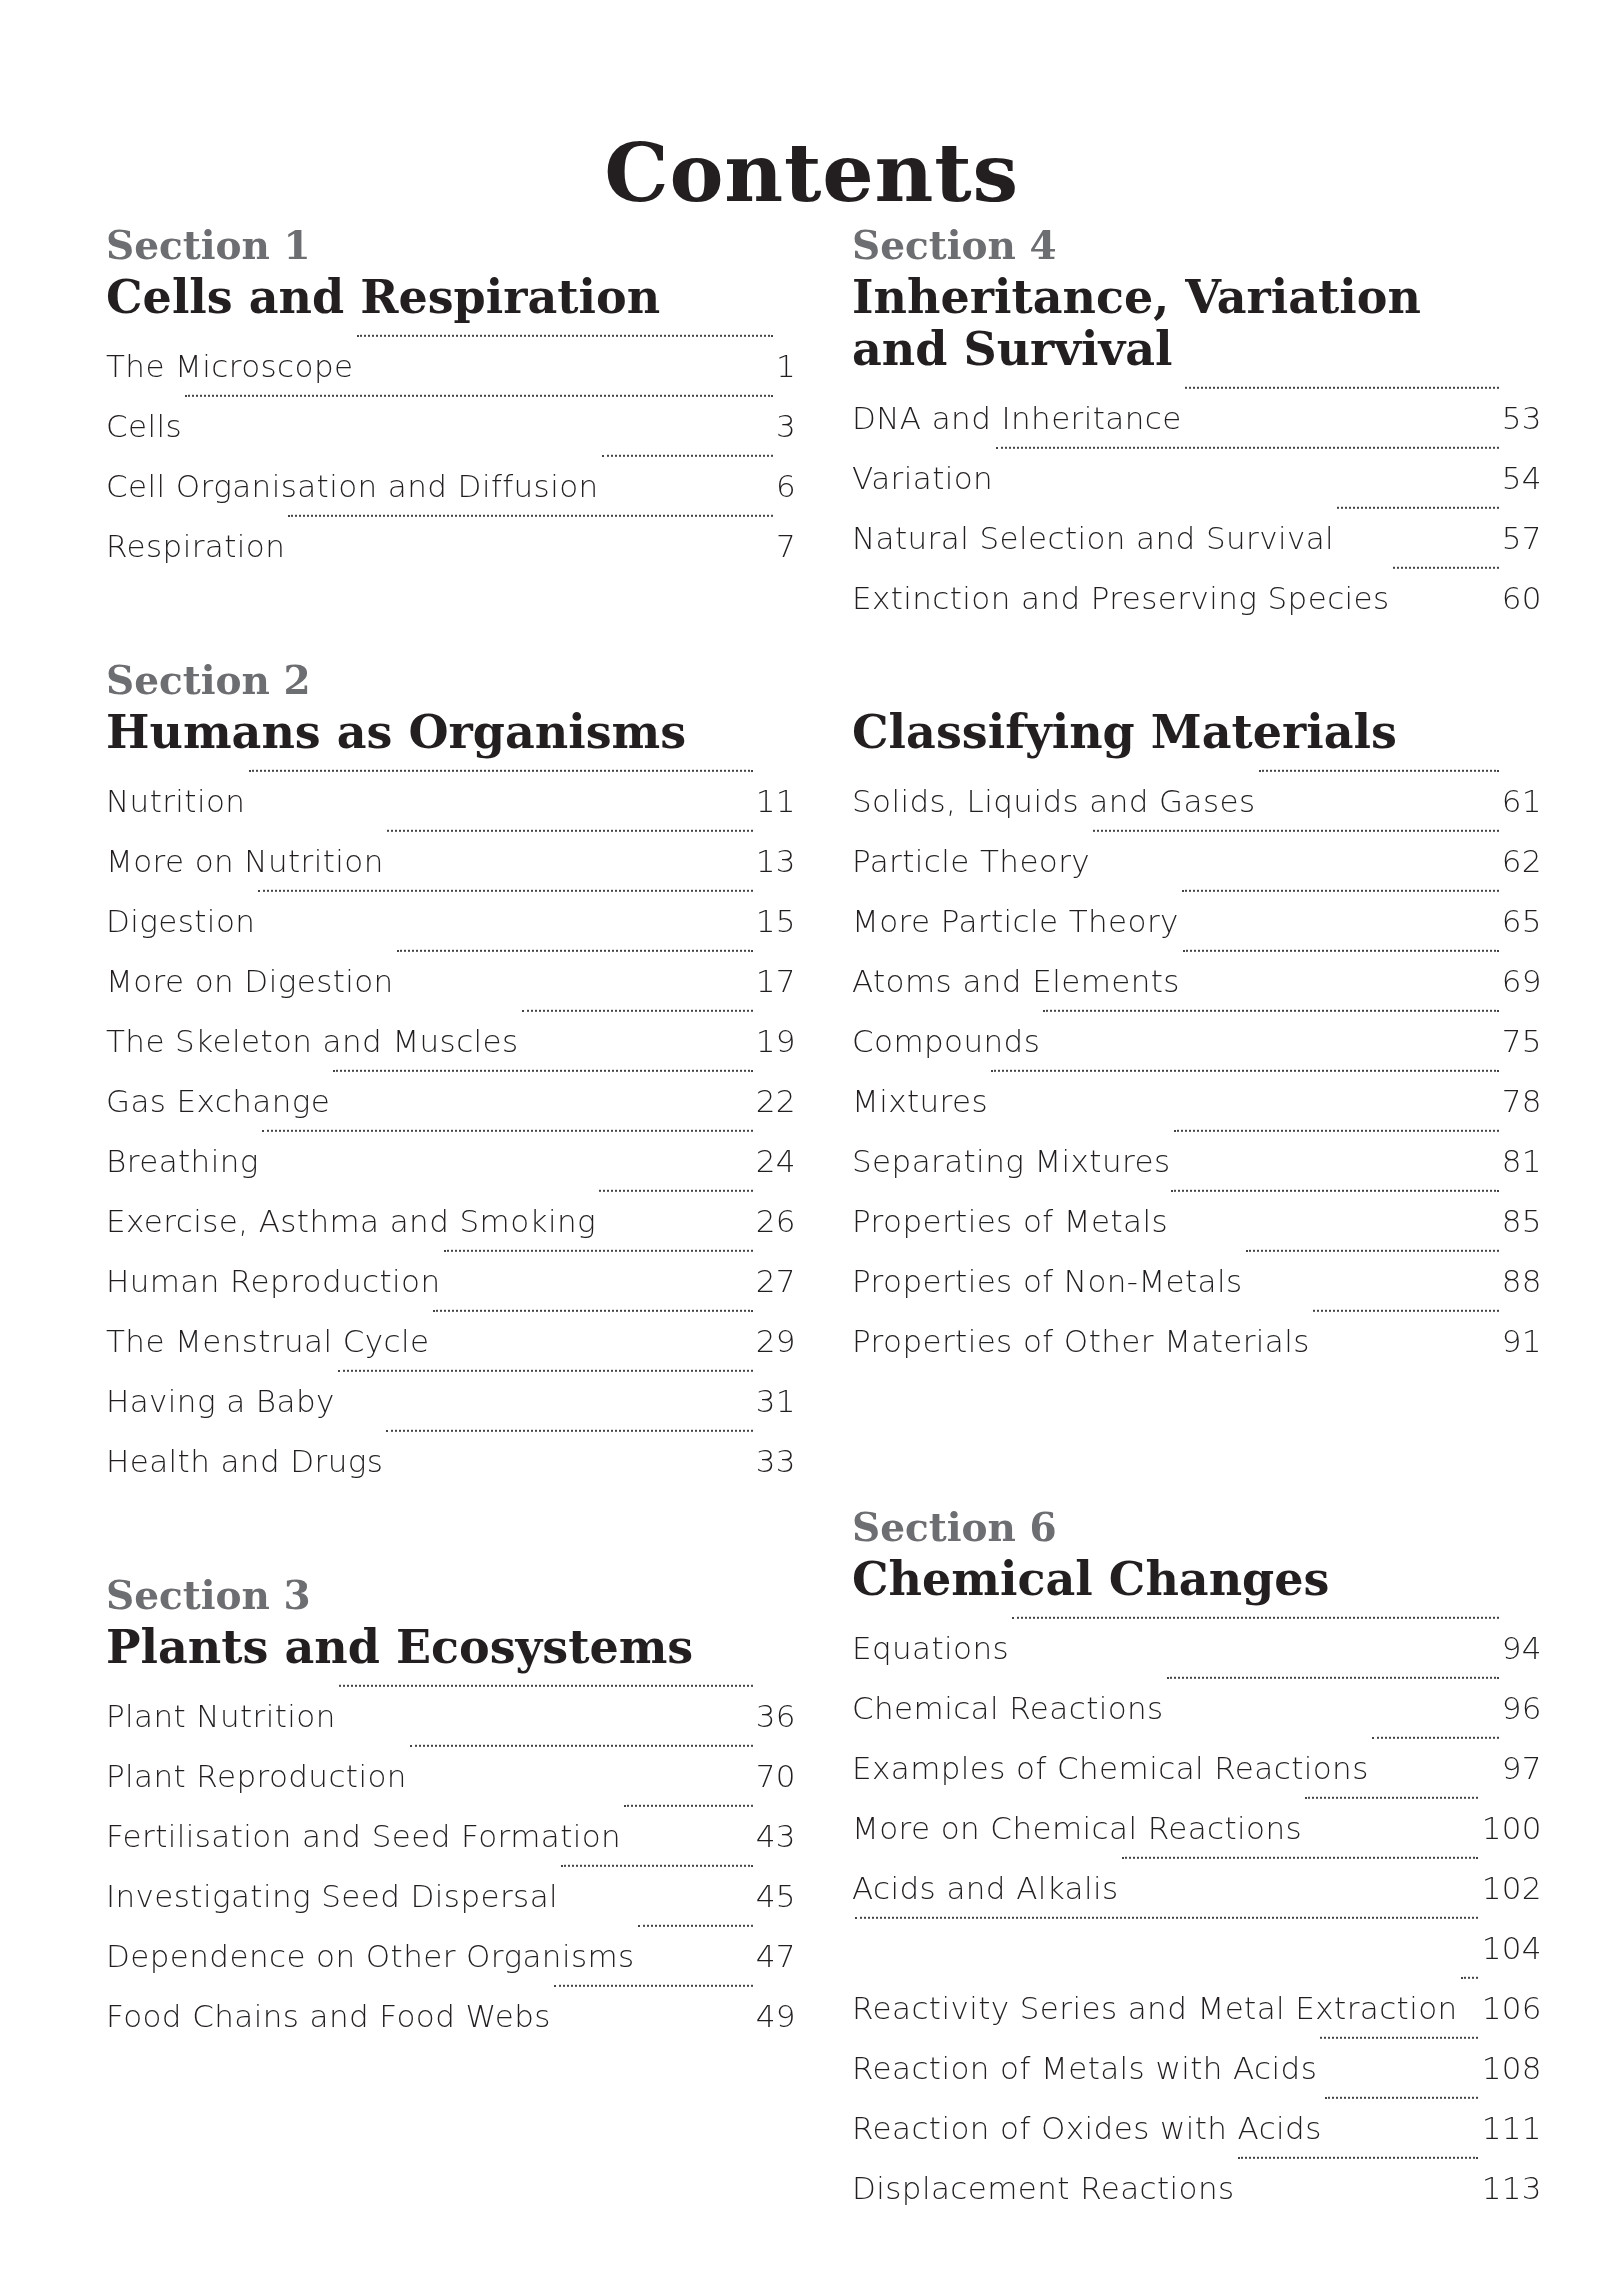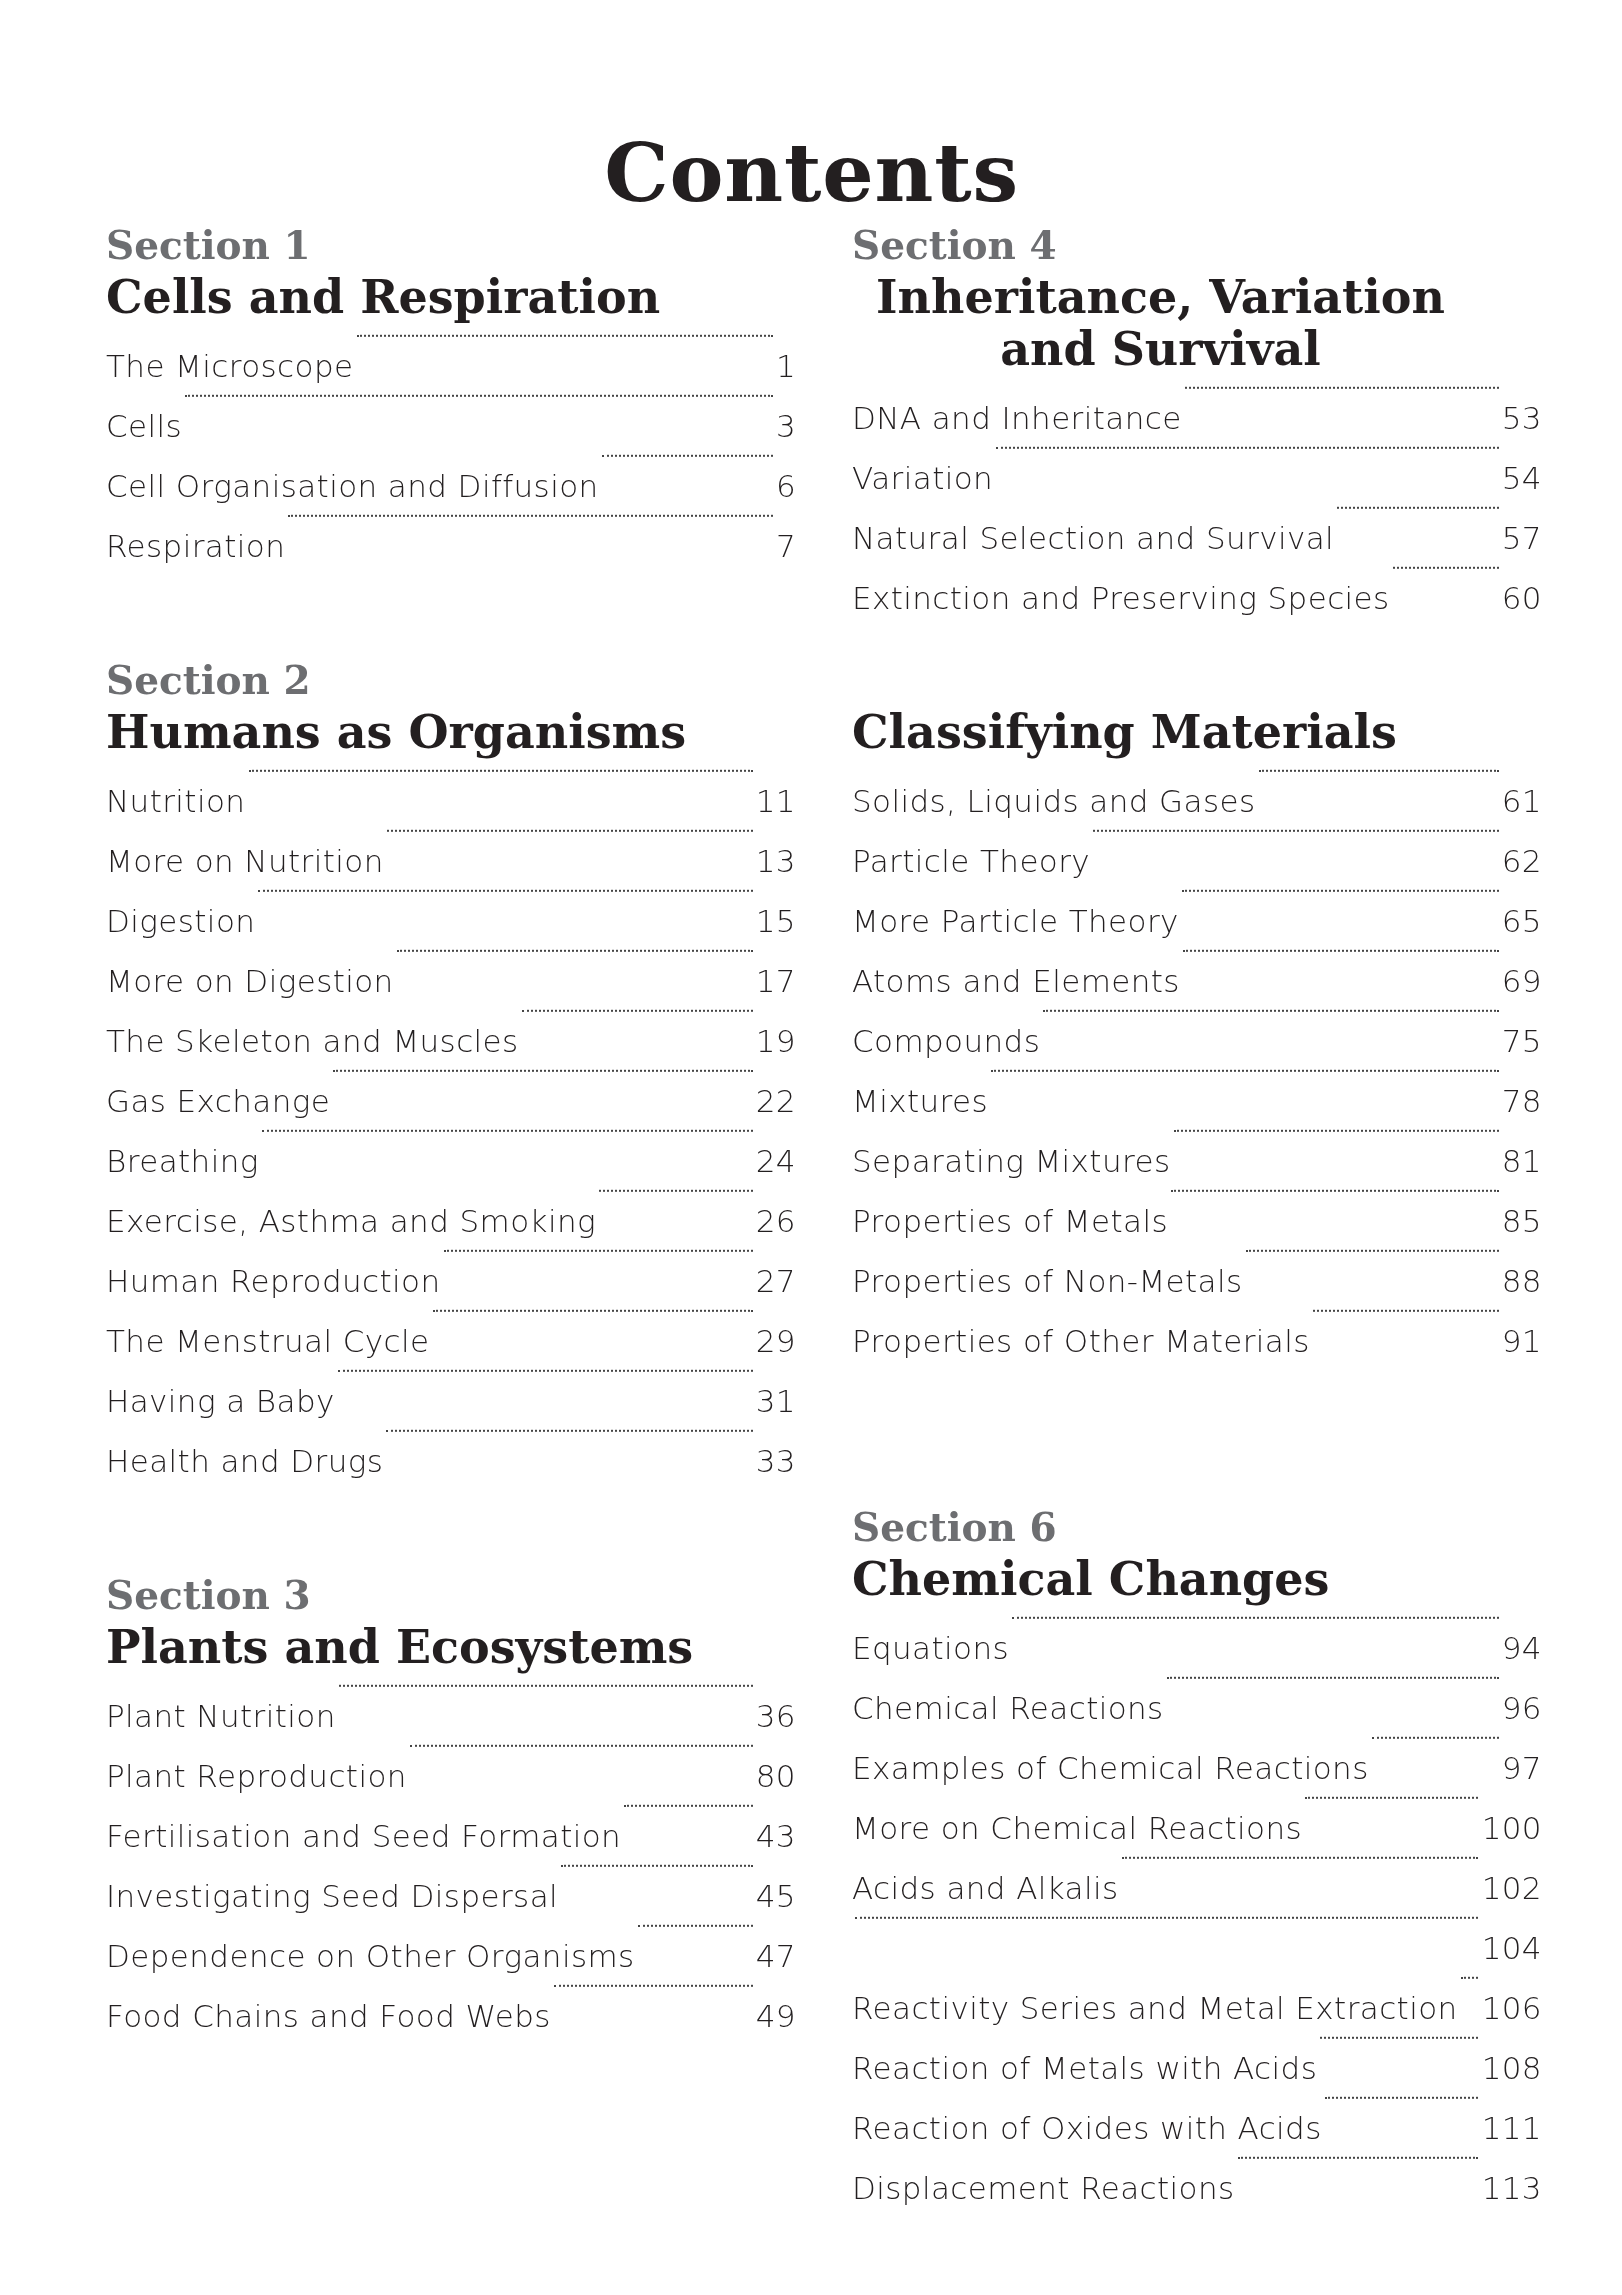--- a/index.html
+++ b/index.html
@@ -140,21 +140,21 @@
     <div class="section-title">Plants and Ecosystems</div>
     <ul class="entries">
         <li class="entry">
           <span class="entry-title">Plant Nutrition</span>
           <span class="leader"></span>
           <span class="entry-page">36</span>
         </li>
         <li class="entry">
           <span class="entry-title">Plant Reproduction</span>
           <span class="leader"></span>
-          <span class="entry-page">80</span>
+          <span class="entry-page">70</span>
         </li>
         <li class="entry">
           <span class="entry-title">Fertilisation and Seed Formation</span>
           <span class="leader"></span>
           <span class="entry-page">43</span>
         </li>
         <li class="entry">
           <span class="entry-title">Investigating Seed Dispersal</span>
           <span class="leader"></span>
           <span class="entry-page">45</span>
@@ -169,21 +169,21 @@
           <span class="leader"></span>
           <span class="entry-page">49</span>
         </li>
       </ul>
   </section>
 </div>
 
 <div class="column col-right">
   <section class="section" style="top:219px;">
     <div class="section-label">Section 4</div>
-    <div class="section-title" style="width:617px;text-align:center;">Inheritance, Variation and Survival</div>
+    <div class="section-title" style="width:617px;">Inheritance, Variation and Survival</div>
     <ul class="entries">
         <li class="entry">
           <span class="entry-title">DNA and Inheritance</span>
           <span class="leader"></span>
           <span class="entry-page">53</span>
         </li>
         <li class="entry">
           <span class="entry-title">Variation</span>
           <span class="leader"></span>
           <span class="entry-page">54</span>

